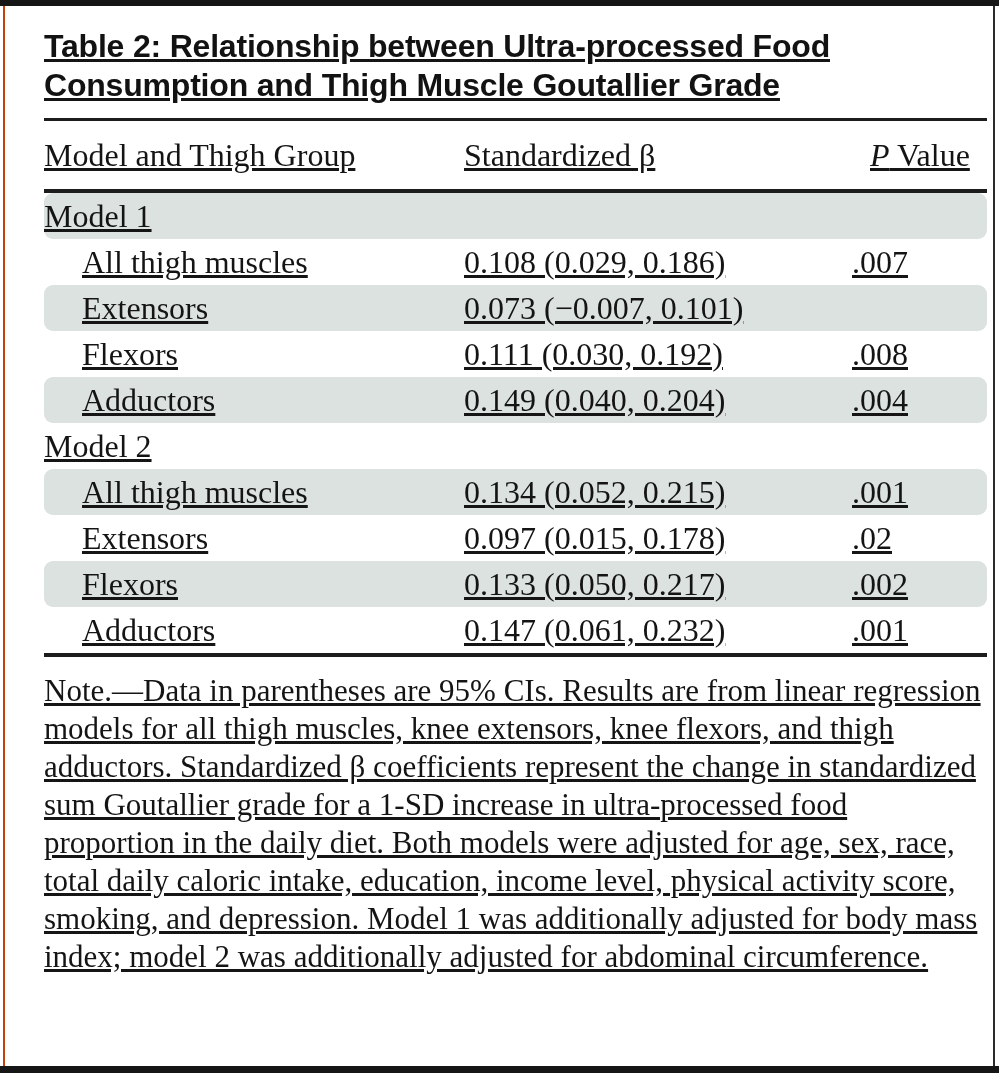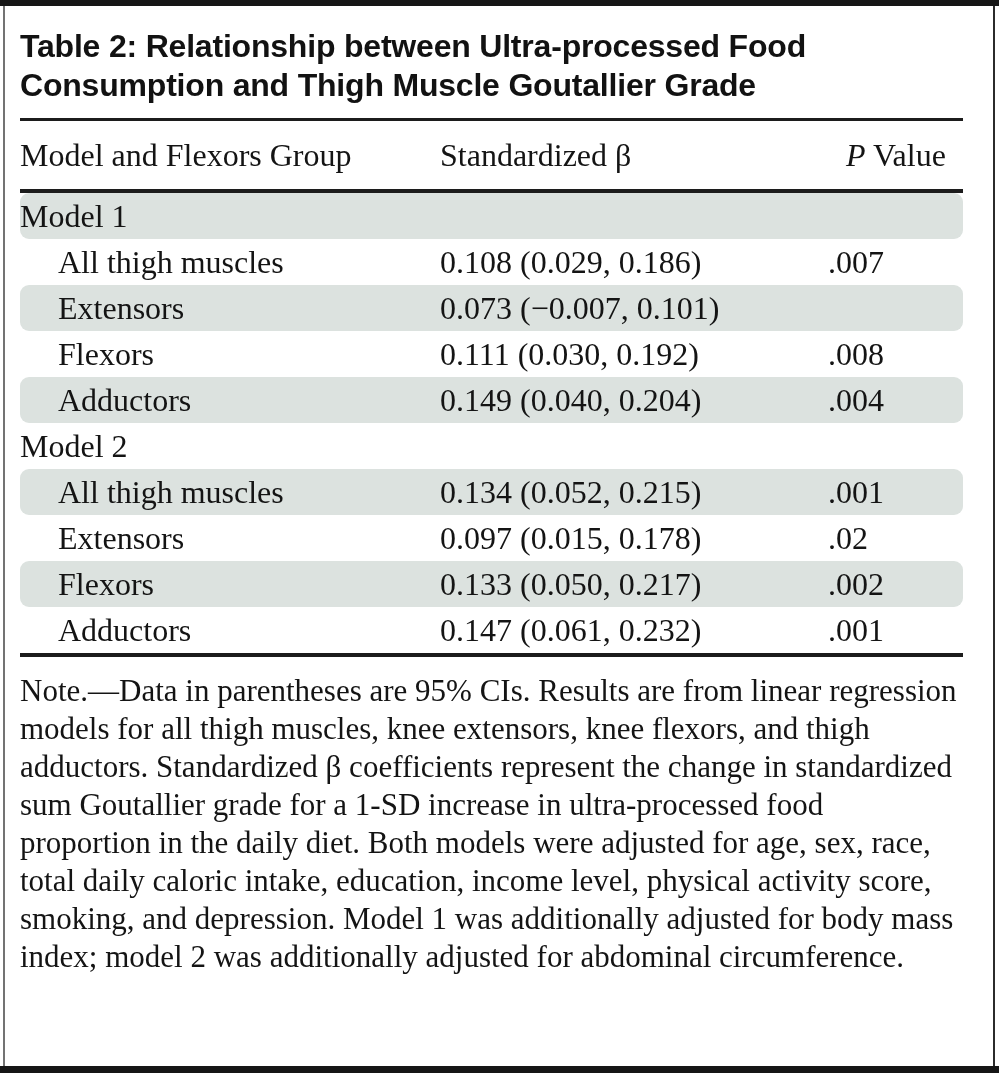--- a/index.html
+++ b/index.html
@@ -15,24 +15,25 @@
     position: absolute; top: 0; left: 0; width: 100%; height: 6px;
     background: #161616;
   }
   .bottom-bar {
     position: absolute; bottom: 4px; left: 0; width: 100%; height: 7px;
     background: #161616;
   }
   .frame {
     position: absolute;
     top: 6px; bottom: 11px; left: 3px; right: 4px;
-    border-left: 2px solid #737373;
+    border-left: 2px solid #c2410c;
     border-right: 2px solid #2b2b2b;
     box-sizing: border-box;
-    padding: 21px 18px 0 15px;
+    padding: 21px 18px 0 39px;
+    text-decoration: underline;
   }
   .title {
     margin: 0;
     font-family: "Liberation Sans", sans-serif;
     font-weight: 700;
     font-size: 32px;
     line-height: 39px;
     letter-spacing: -0.2px;
     color: #121212;
     max-width: 900px;
@@ -84,21 +85,21 @@
 
 <div class="page">
   <div class="top-bar"></div>
 
   <div class="frame">
     <h1 class="title">Table 2: Relationship between Ultra-processed Food Consumption and Thigh Muscle Goutallier Grade</h1>
 
     <div class="rule rule-title"></div>
 
     <div class="thead">
-      <div class="th">Model and Flexors Group</div>
+      <div class="th">Model and Thigh Group</div>
       <div class="th">Standardized β</div>
       <div class="th th-p"><span class="italic">P</span><span> Value</span></div>
     </div>
 
     <div class="rule rule-header"></div>
 
     <div class="tbody">
       <div class="row shaded">
         <div class="cell-label">Model 1</div>
         <div class="cell-beta"></div>

